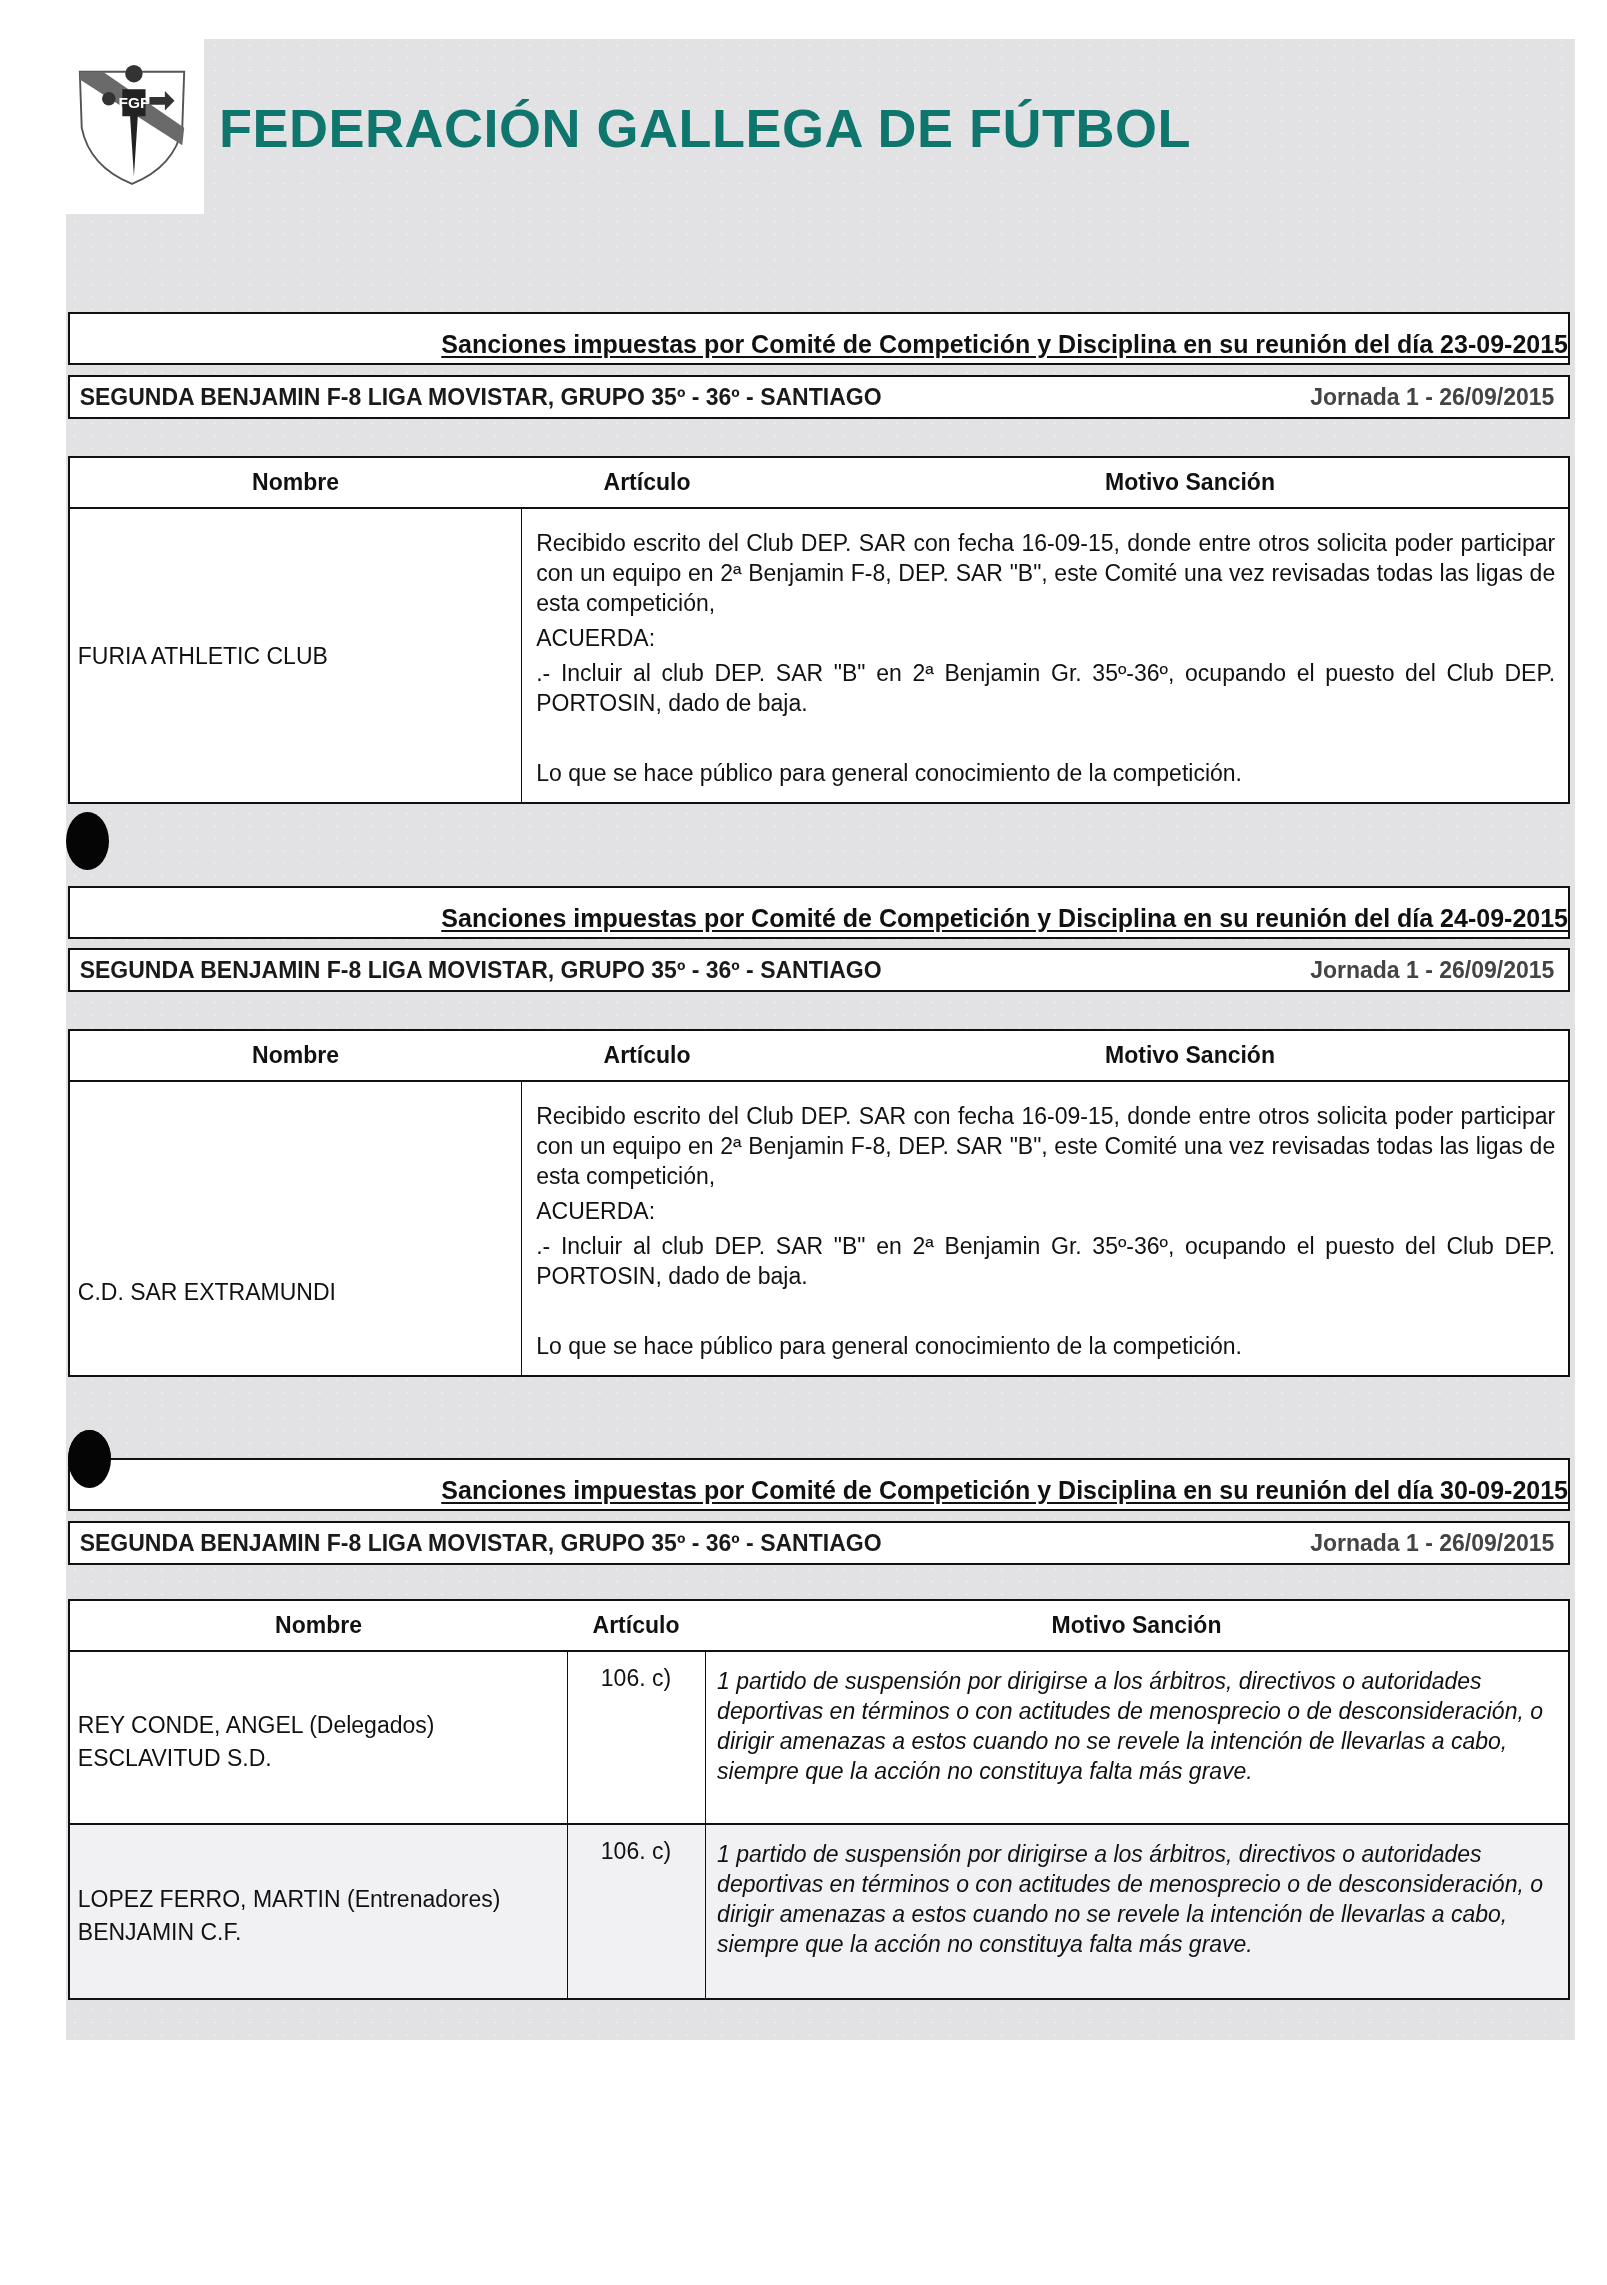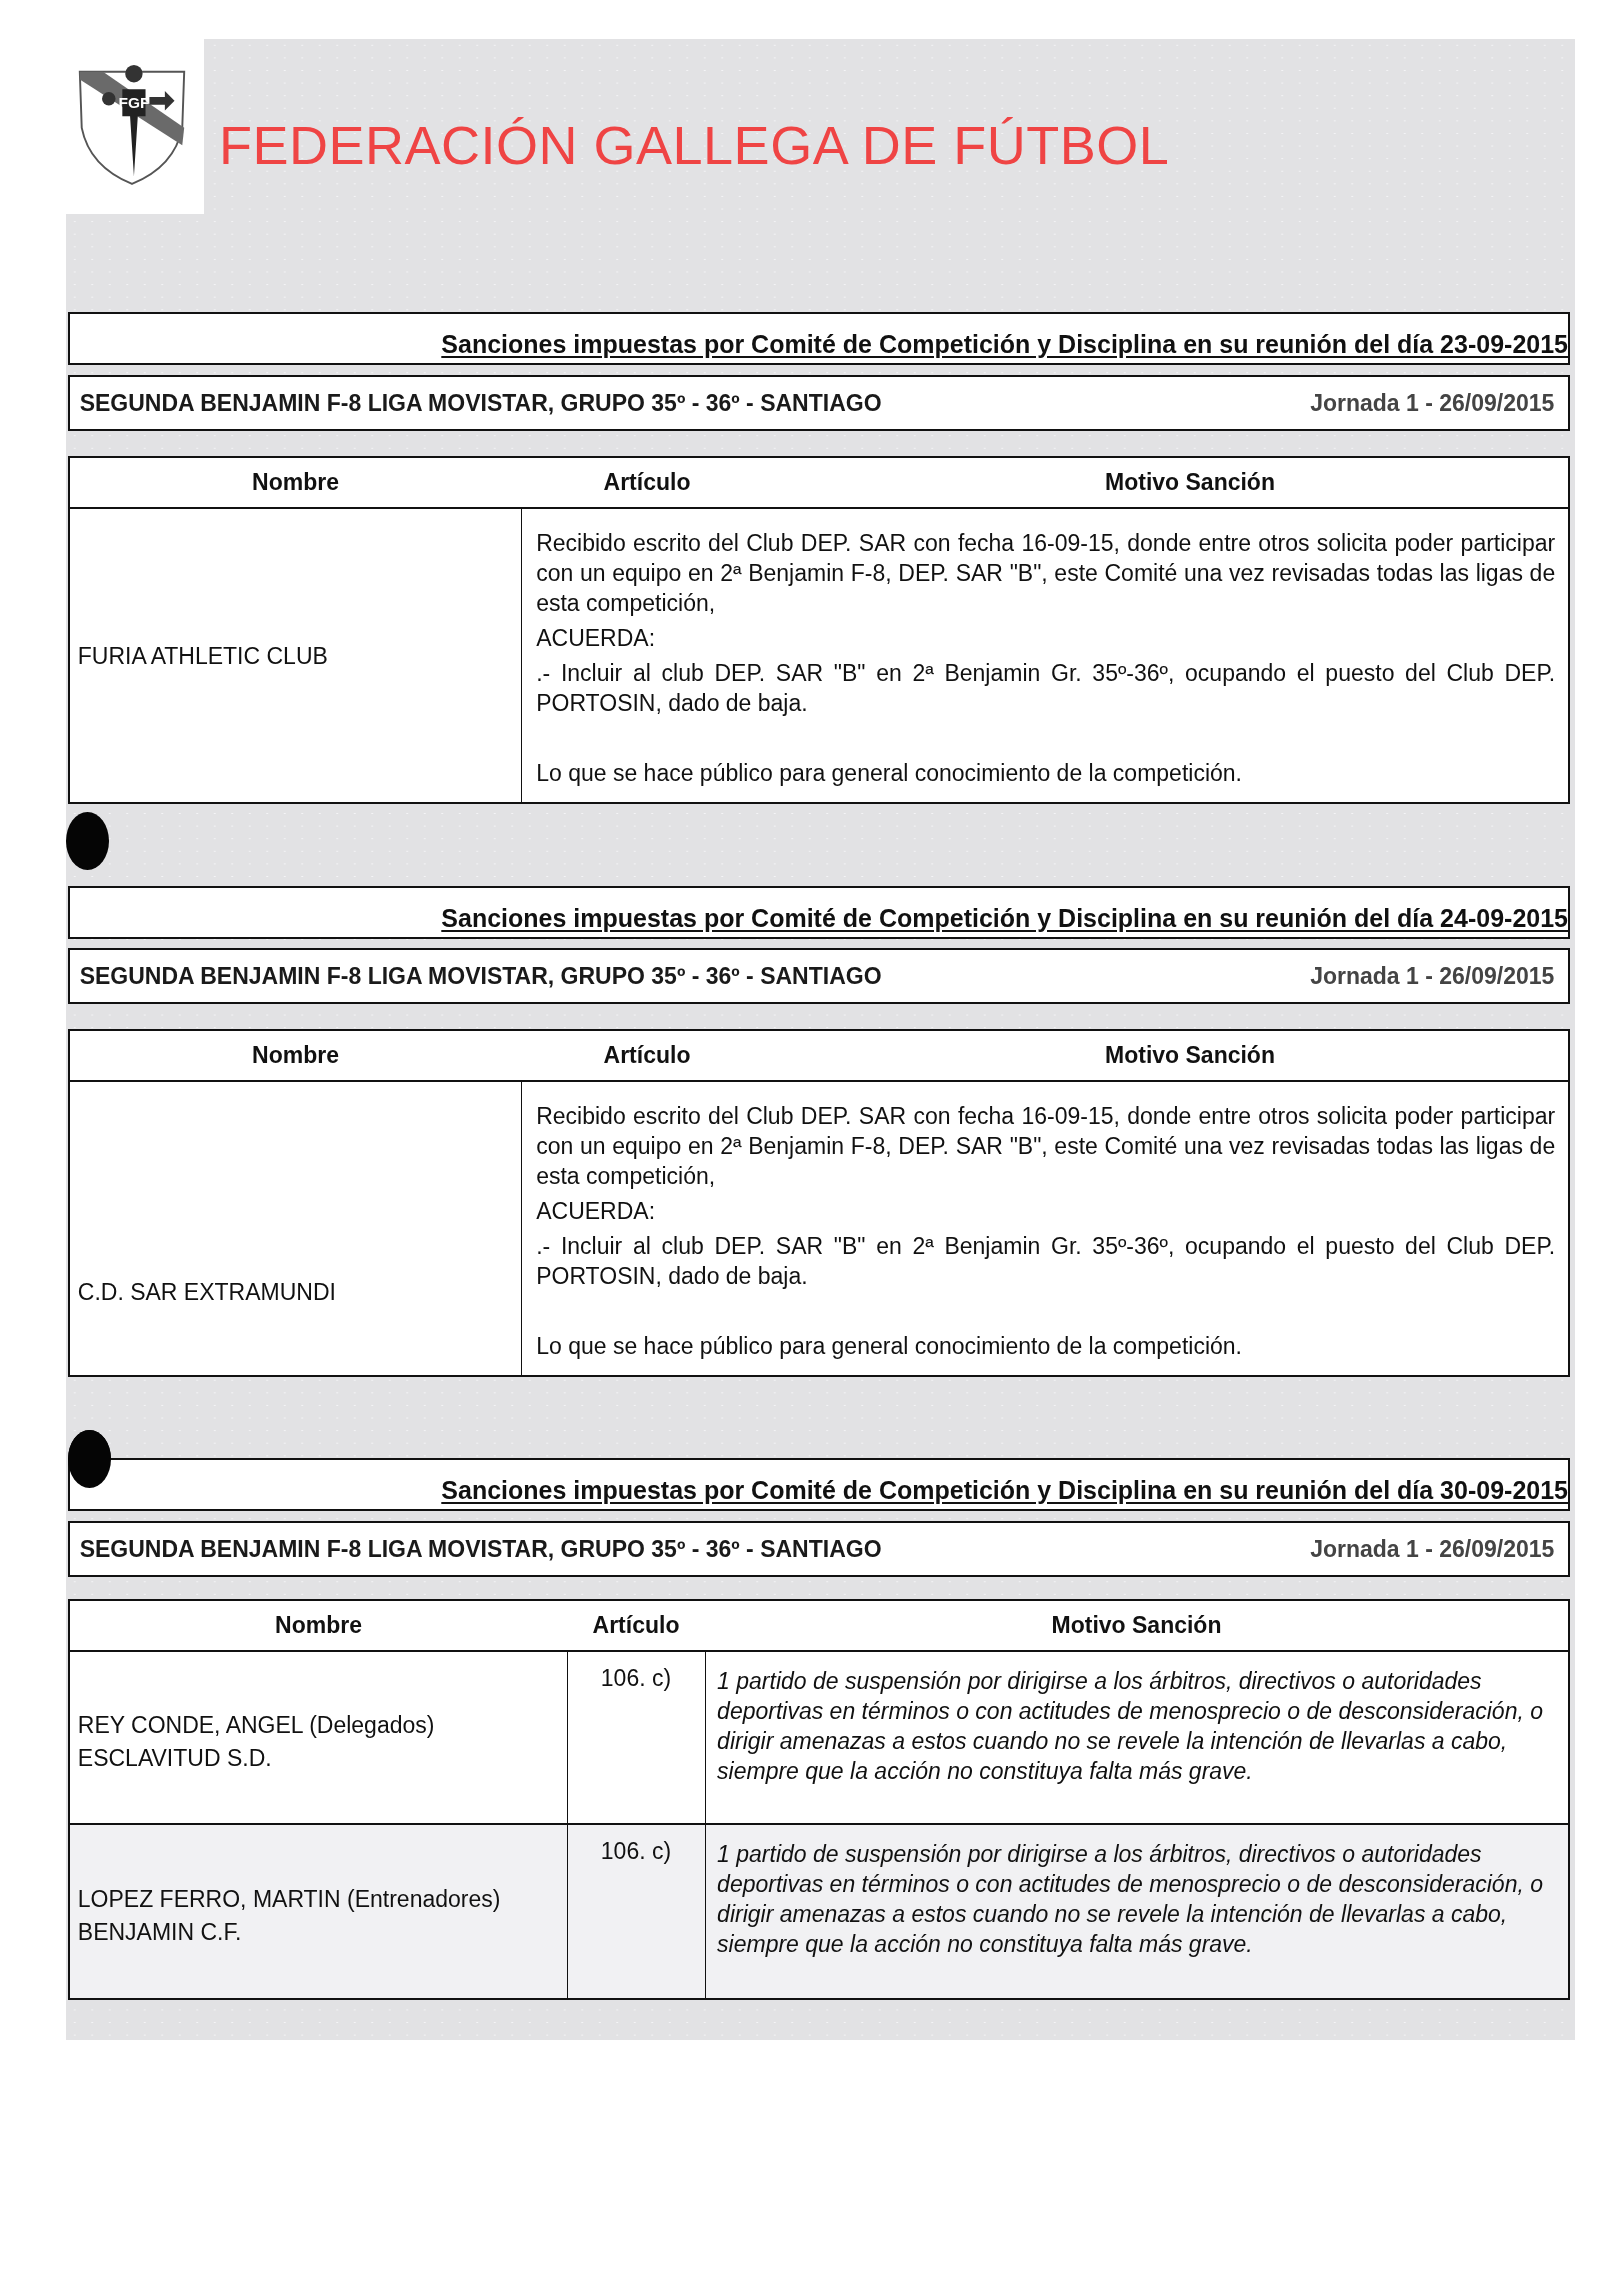--- a/index.html
+++ b/index.html
@@ -10,34 +10,34 @@
     color:#111;
   }
   .gray-bg {
     position:absolute; background-color:#e2e2e4;
     background-image: radial-gradient(#f4f4f6 1px, transparent 1.2px);
     background-size: 17.5px 12.6px;
   }
   .logo-cut { position:absolute; left:58px; top:39px; width:146px; height:175px; background:#fff; }
   .logo { position:absolute; left:74px; top:60px; width:116px; height:126px; }
   .org-title {
-    position:absolute; left:219px; top:114px; font-size:54px; font-weight:normal;
-    color:#ef4444; letter-spacing:0.5px; white-space:nowrap;
+    position:absolute; left:219px; top:97px; font-size:54px; font-weight:bold;
+    color:#0f766e; letter-spacing:0.5px; white-space:nowrap;
   }
   .box {
     position:absolute; left:68px; width:1502px; background:#fff;
     border:2.9px solid #111; box-sizing:border-box;
   }
   .title-box { height:53px; display:flex; align-items:center; justify-content:flex-end; }
   .title-box span {
     font-size:25px; font-weight:bold; text-decoration:underline; text-underline-offset:2.9px;
     white-space:nowrap; margin-top:11.6px;
   }
   .league-box {
-    height:56px; display:flex; align-items:center; justify-content:space-between;
+    height:44px; display:flex; align-items:center; justify-content:space-between;
     padding:0 13.6px 0 9.7px;
   }
   .league-box .league { font-size:23px; font-weight:bold; color:#1a1a1a; white-space:nowrap; }
   .league-box .jornada { font-size:23px; font-weight:bold; color:#444; white-space:nowrap; margin-top:1px; }
   table.sanc {
     position:absolute; left:68px; width:1502px; border-collapse:collapse; background:#fff;
     border:2.9px solid #111;
   }
   table.sanc th {
     font-size:23px; font-weight:bold; height:49px; text-align:center;

